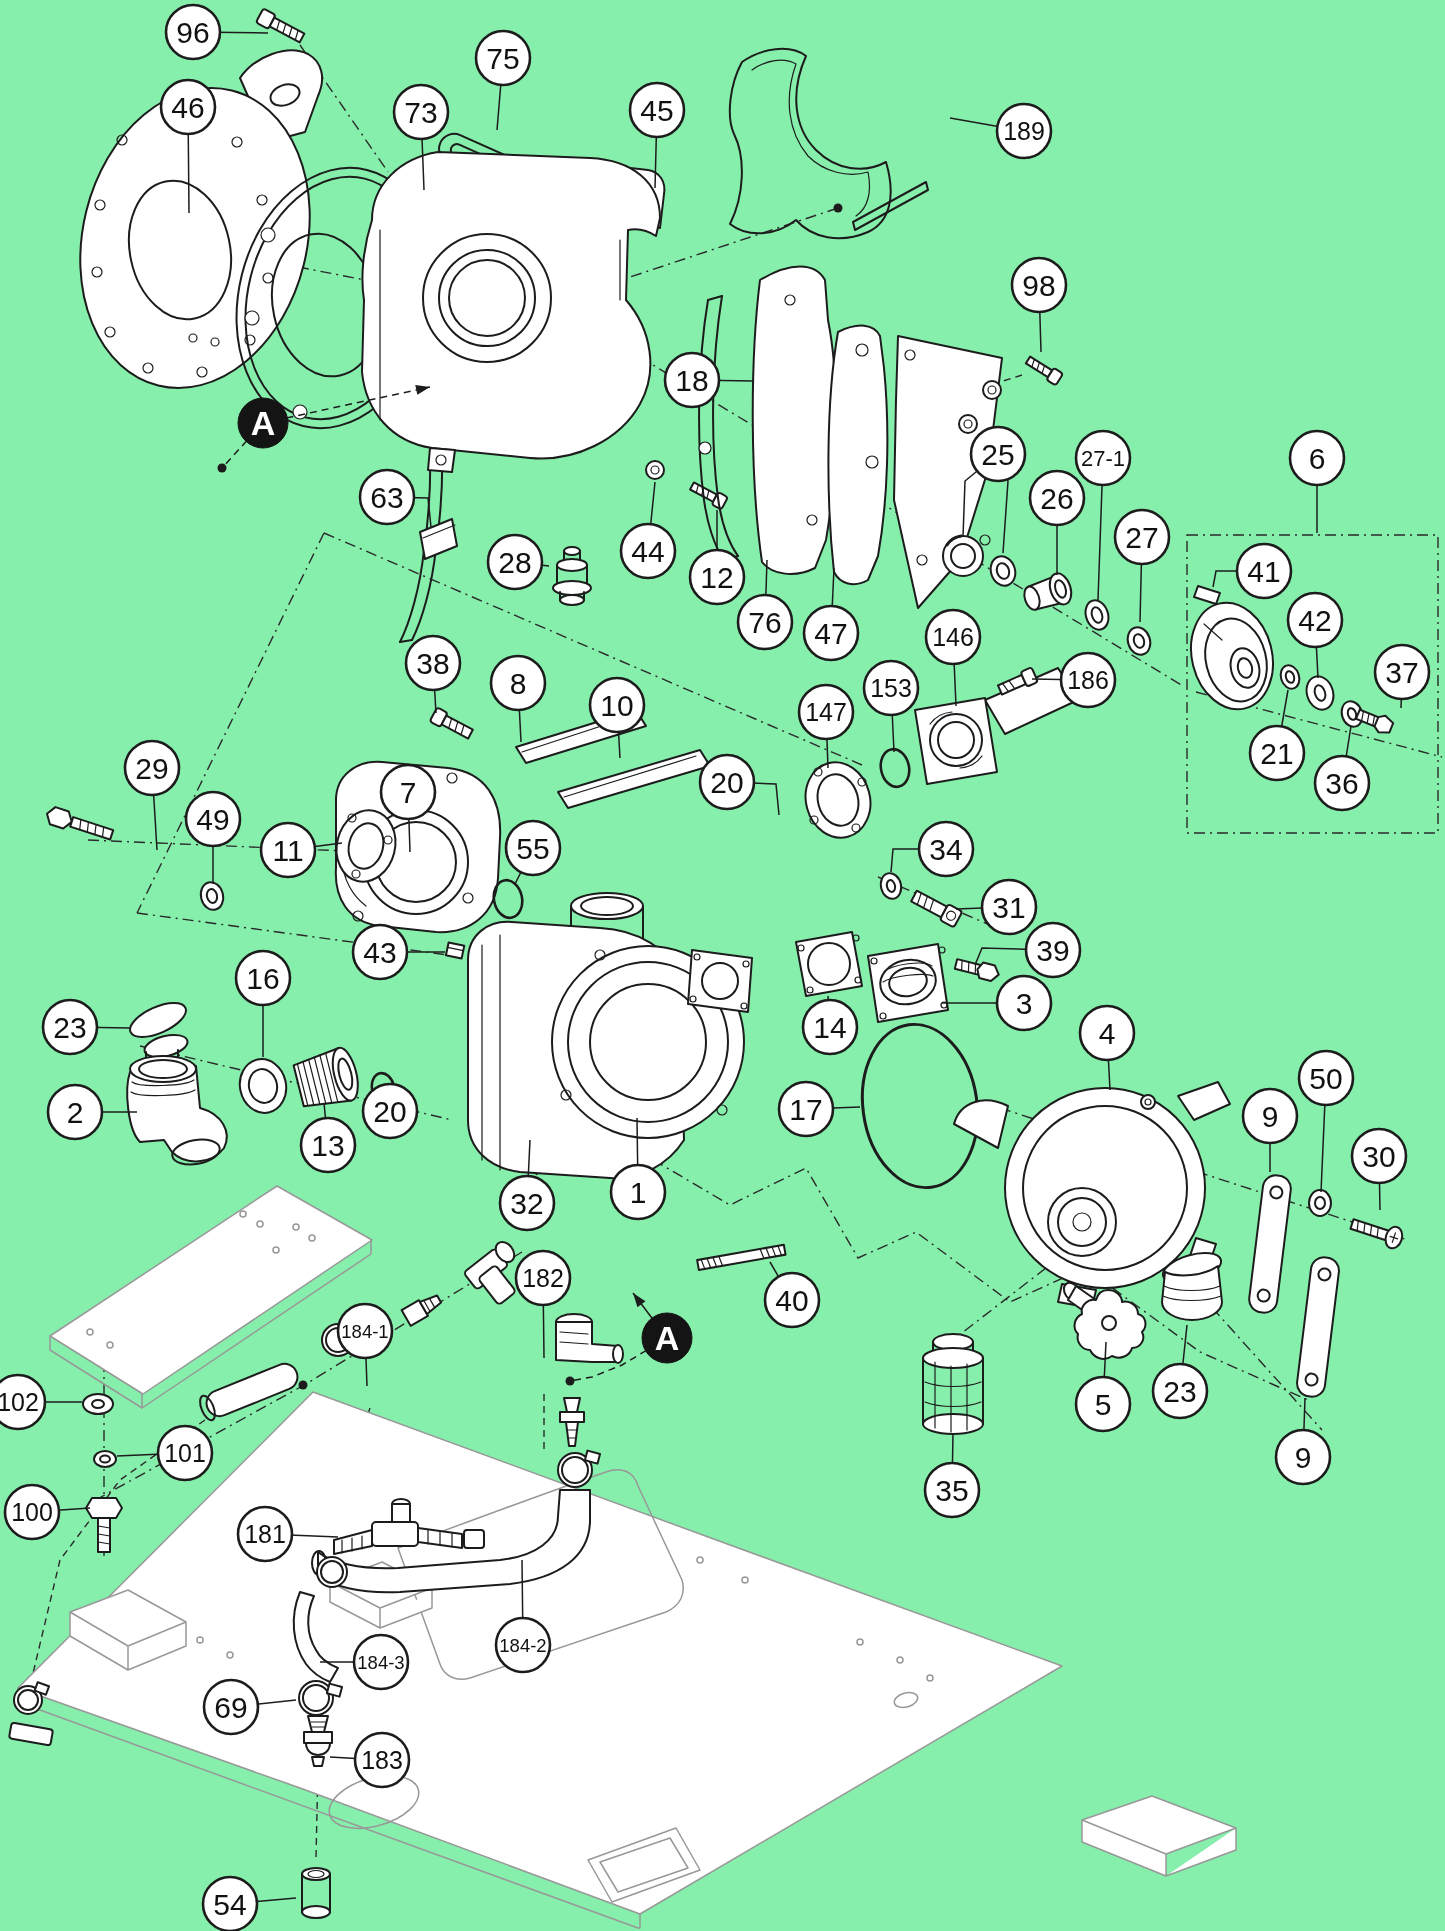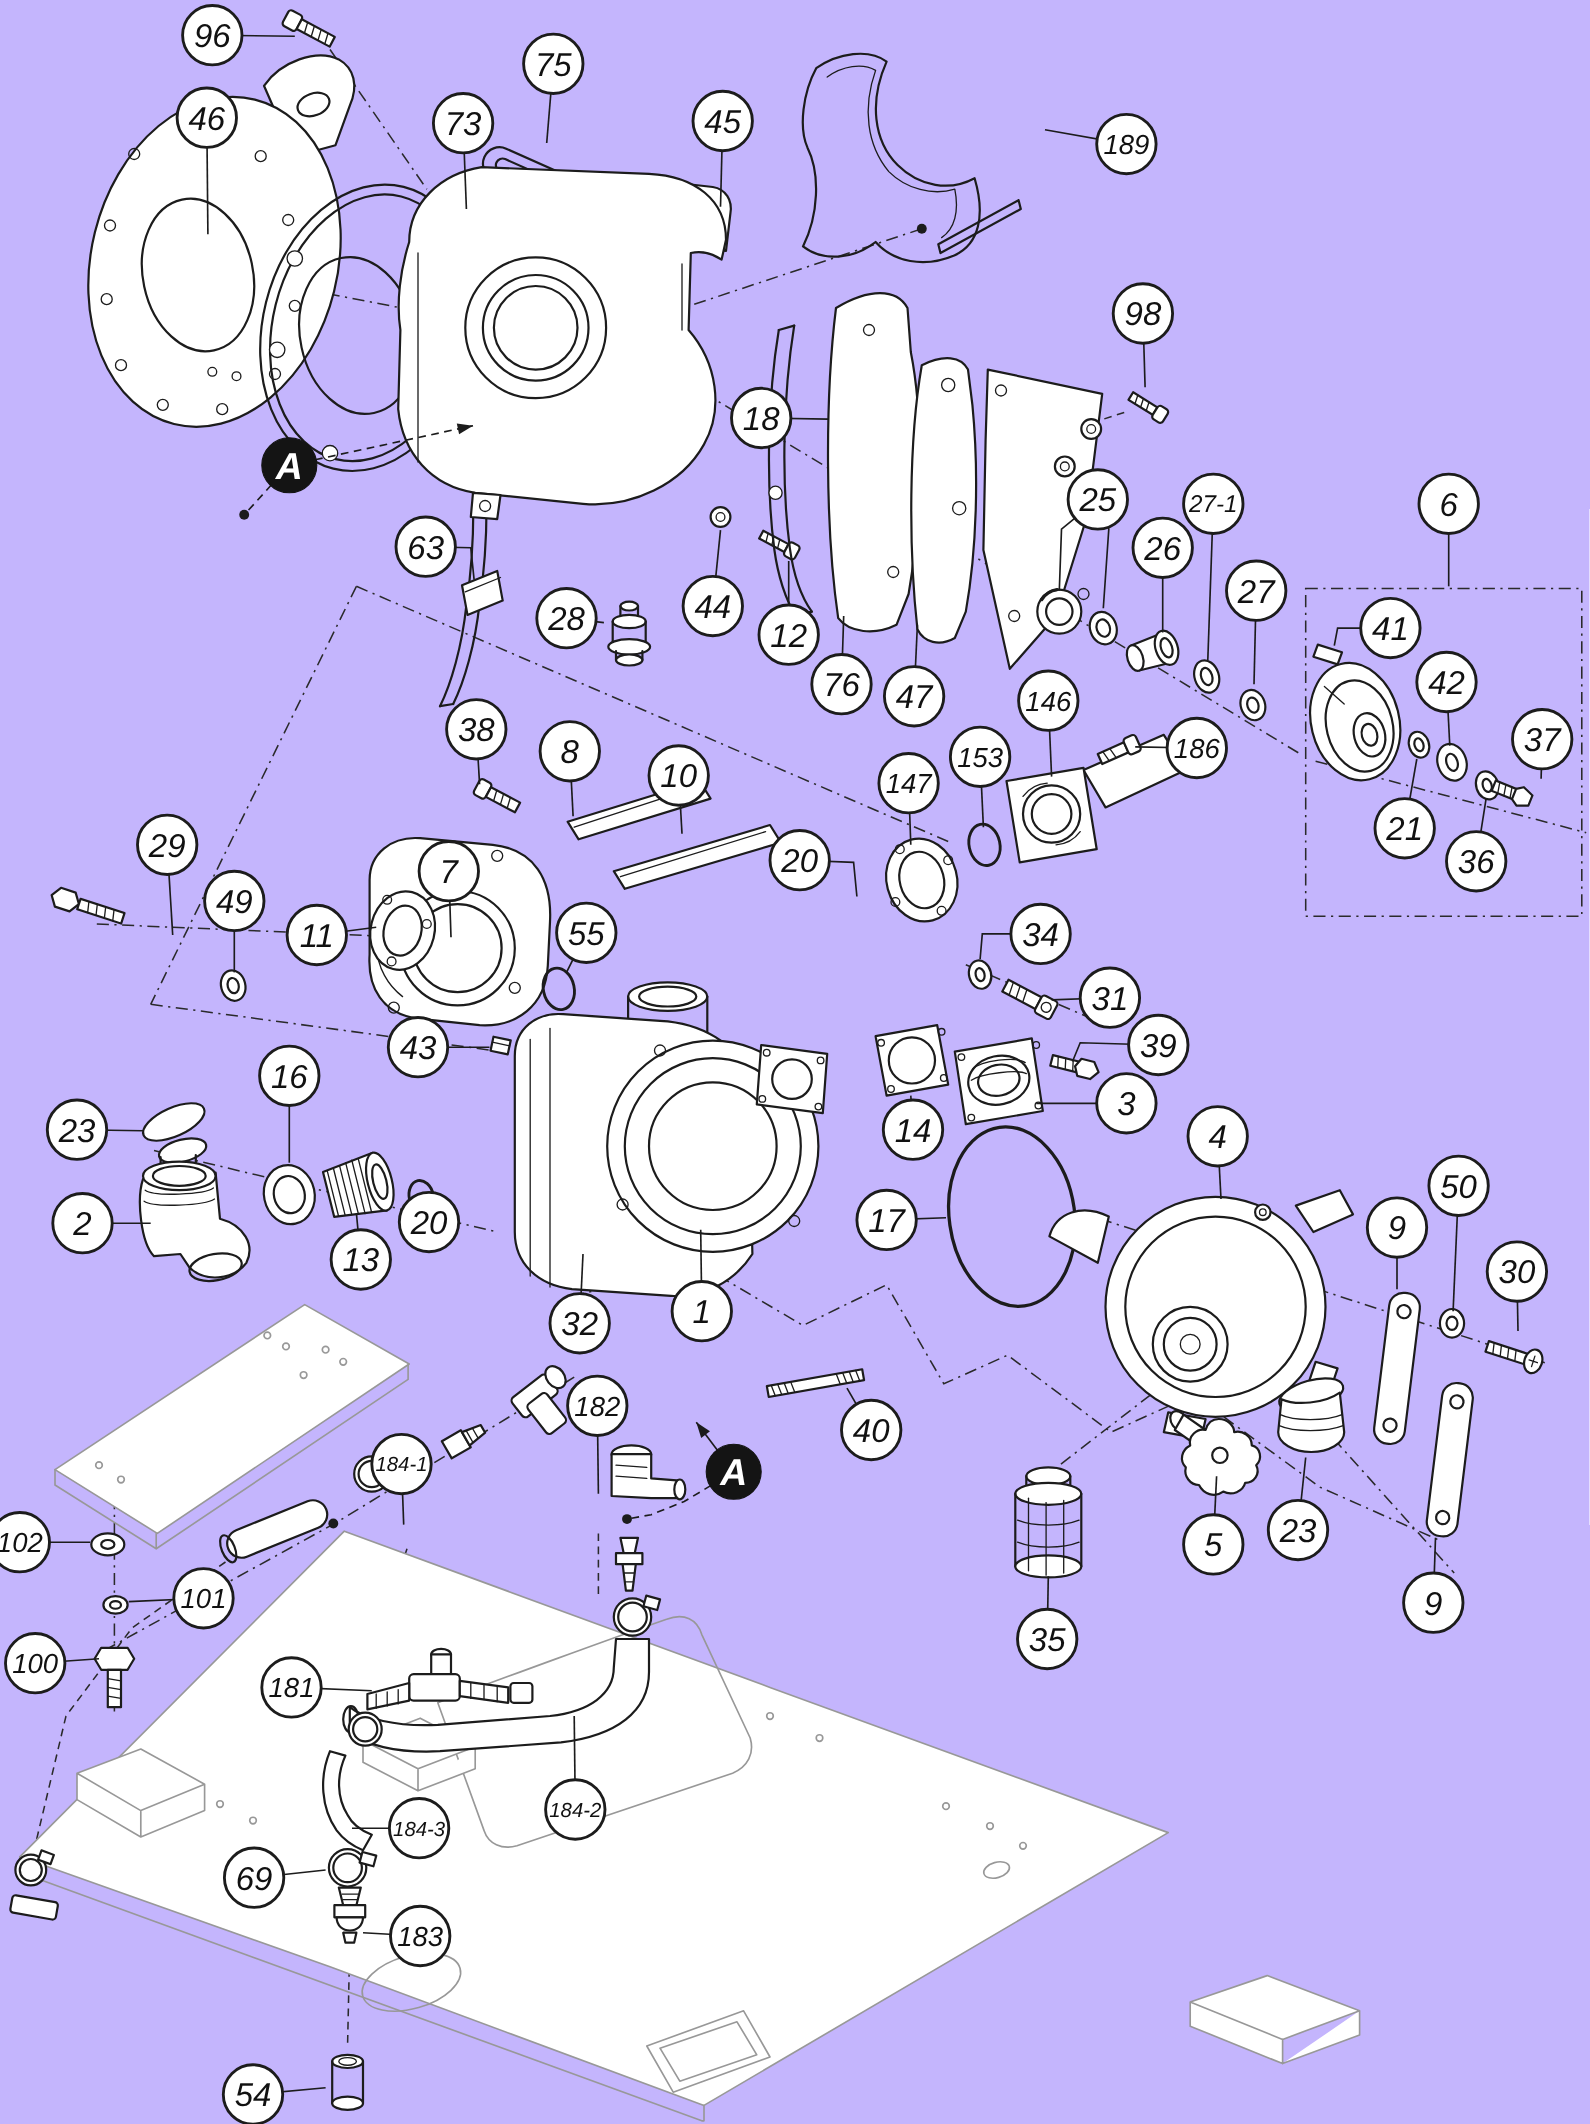--- a/index.html
+++ b/index.html
@@ -1,16 +1,16 @@
 <!DOCTYPE html>
 <html><head>
 <meta charset="utf-8">
 <style>
   html,body{margin:0;padding:0;background:#fff;}
-  .page{width:1445px;height:1931px;background:#c4b5fd;position:relative;font-family:"Liberation Sans",sans-serif;font-style:italic;}
+  .page{width:1445px;height:1931px;background:#86efac;position:relative;font-family:"Liberation Sans",sans-serif;}
   svg{display:block;}
   .ln{fill:none;stroke:#1c1c1c;stroke-width:2;stroke-linecap:round;stroke-linejoin:round;}
   .fw{fill:#fff;}
   .tn{stroke-width:1.2;}
   .thk{stroke-width:3;}
   .ref{fill:none;stroke:#989898;stroke-width:1.5;stroke-linecap:round;stroke-linejoin:round;}
   .refw{fill:#fff;}
   .cons{fill:none;stroke:#2a2a2a;stroke-width:1.4;}
   .ddt{stroke-dasharray:11 5 2 5;}
   .dsh{stroke-dasharray:7 5;}

